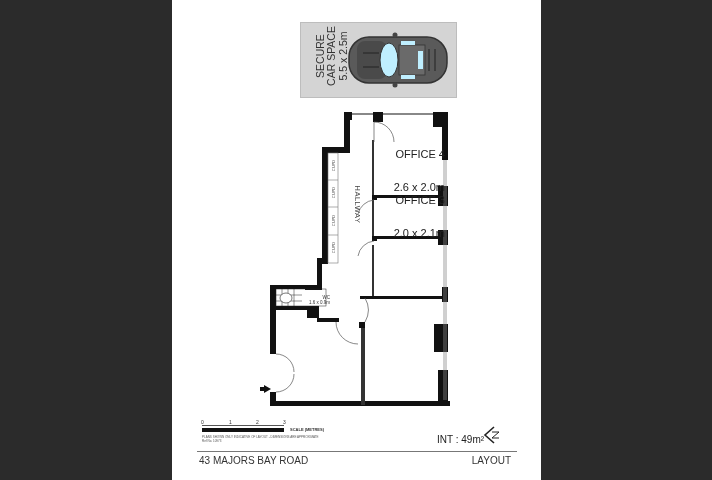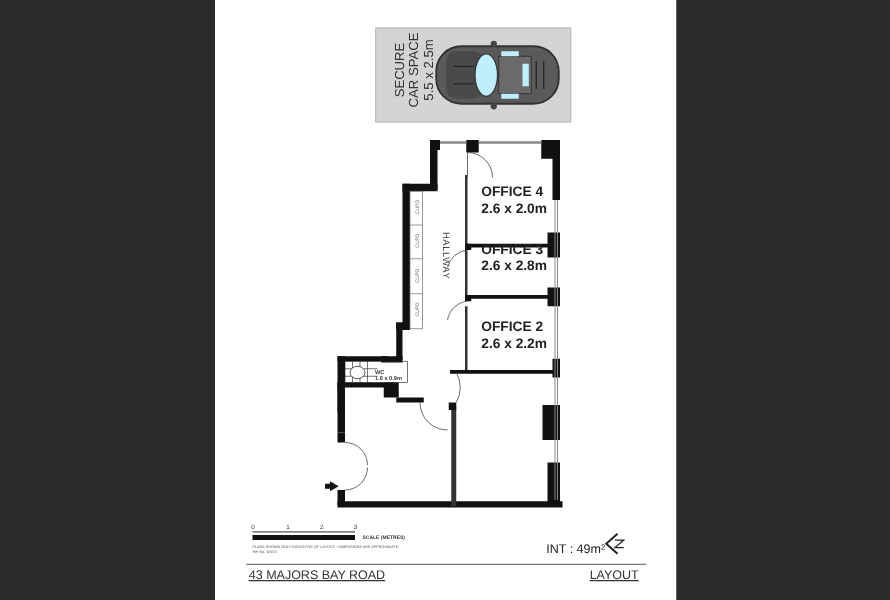--- a/index.html
+++ b/index.html
@@ -1,27 +1,27 @@
 <!DOCTYPE html>
 <html><head>
 <meta charset="utf-8">
 <style>
   html, body { margin:0; padding:0; }
   body { width:712px; height:480px; background:#2b2b2b; position:relative; overflow:hidden; font-family:"Liberation Sans", sans-serif; }
   .page { position:absolute; left:172px; top:0; width:369px; height:480px; background:#ffffff; }
   .abs { position:absolute; }
-  .lbl { position:absolute; color:#222; text-align:left; line-height:1.15;font-weight:bold; }
+  .lbl { position:absolute; color:#222; text-align:right; line-height:1.15; }
   .room-name { font-size:11px; }
-  .room-dim { font-size:11px; }
+  .room-dim { font-size:11px;margin-top:20px; }
   .car-box { position:absolute; left:128px; top:22px; width:155px; height:74px; background:#d4d4d4; border:1px solid #bdbdbd; }
   .car-text { position:absolute; left:0; top:0; width:74px; height:52px; transform-origin:0 0; transform:translate(5px,70px) rotate(-90deg); font-size:10.5px; color:#333; text-align:center; line-height:1.1; display:flex; flex-direction:column; justify-content:center; }
   .hall-text { position:absolute; font-size:7.5px; color:#444; transform:rotate(90deg); transform-origin:center; letter-spacing:0.5px; }
   .cups-text { position:absolute; font-size:4px; color:#555; transform:rotate(-90deg); }
   .footer-line { position:absolute; left:25px; top:451px; width:320px; height:1px; background:#777; }
-  .addr { position:absolute; top:455px; font-size:10px; color:#333;text-decoration:underline; }
+  .addr { position:absolute; top:455px; font-size:10px; color:#333; }
   .int { position:absolute; left:265px; top:434px; font-size:10px; color:#222; }
   .scale-tick { position:absolute; top:419px; font-size:5px; color:#333; }
   .scale-label { position:absolute; left:118px; top:427px; font-size:4px; color:#333; font-weight:bold; }
   .disclaimer { position:absolute; left:30px; top:436px; font-size:3px; color:#555; line-height:1.2; width:150px; }
 </style>
 </head>
 <body>
 
 <div class="page">
 
@@ -130,25 +130,21 @@
     <polygon points="92,385 99,389 92,393" fill="#111"></polygon>
     <rect x="88" y="387" width="5" height="4" fill="#111"></rect>
   </svg>
 
   <div class="lbl" style="left:213px;top:148px;width:60px">
     <div class="room-name">OFFICE 4</div>
     <div class="room-dim">2.6 x 2.0m</div>
   </div>
   <div class="lbl" style="left:213px;top:194px;width:60px">
     <div class="room-name">OFFICE 3</div>
-    <div class="room-dim">2.6 x 2.8m</div>
-  </div>
-  <div class="lbl" style="left:213px;top:256px;width:60px">
-    <div class="room-name">OFFICE 2</div>
-    <div class="room-dim">2.6 x 2.2m</div>
+    <div class="room-dim">2.0 x 2.1m</div>
   </div>
 
   <div class="lbl" style="left:128px;top:296px;width:30px;font-size:4.5px;color:#333;line-height:1.1">
     <div>WC</div>
     <div>1.6 x 0.9m</div>
   </div>
 
   <div class="hall-text" style="left:160px;top:200px;width:50px;text-align:center">HALLWAY</div>
 
   <div class="cups-text" style="left:156px;top:163px">CUPD</div>

